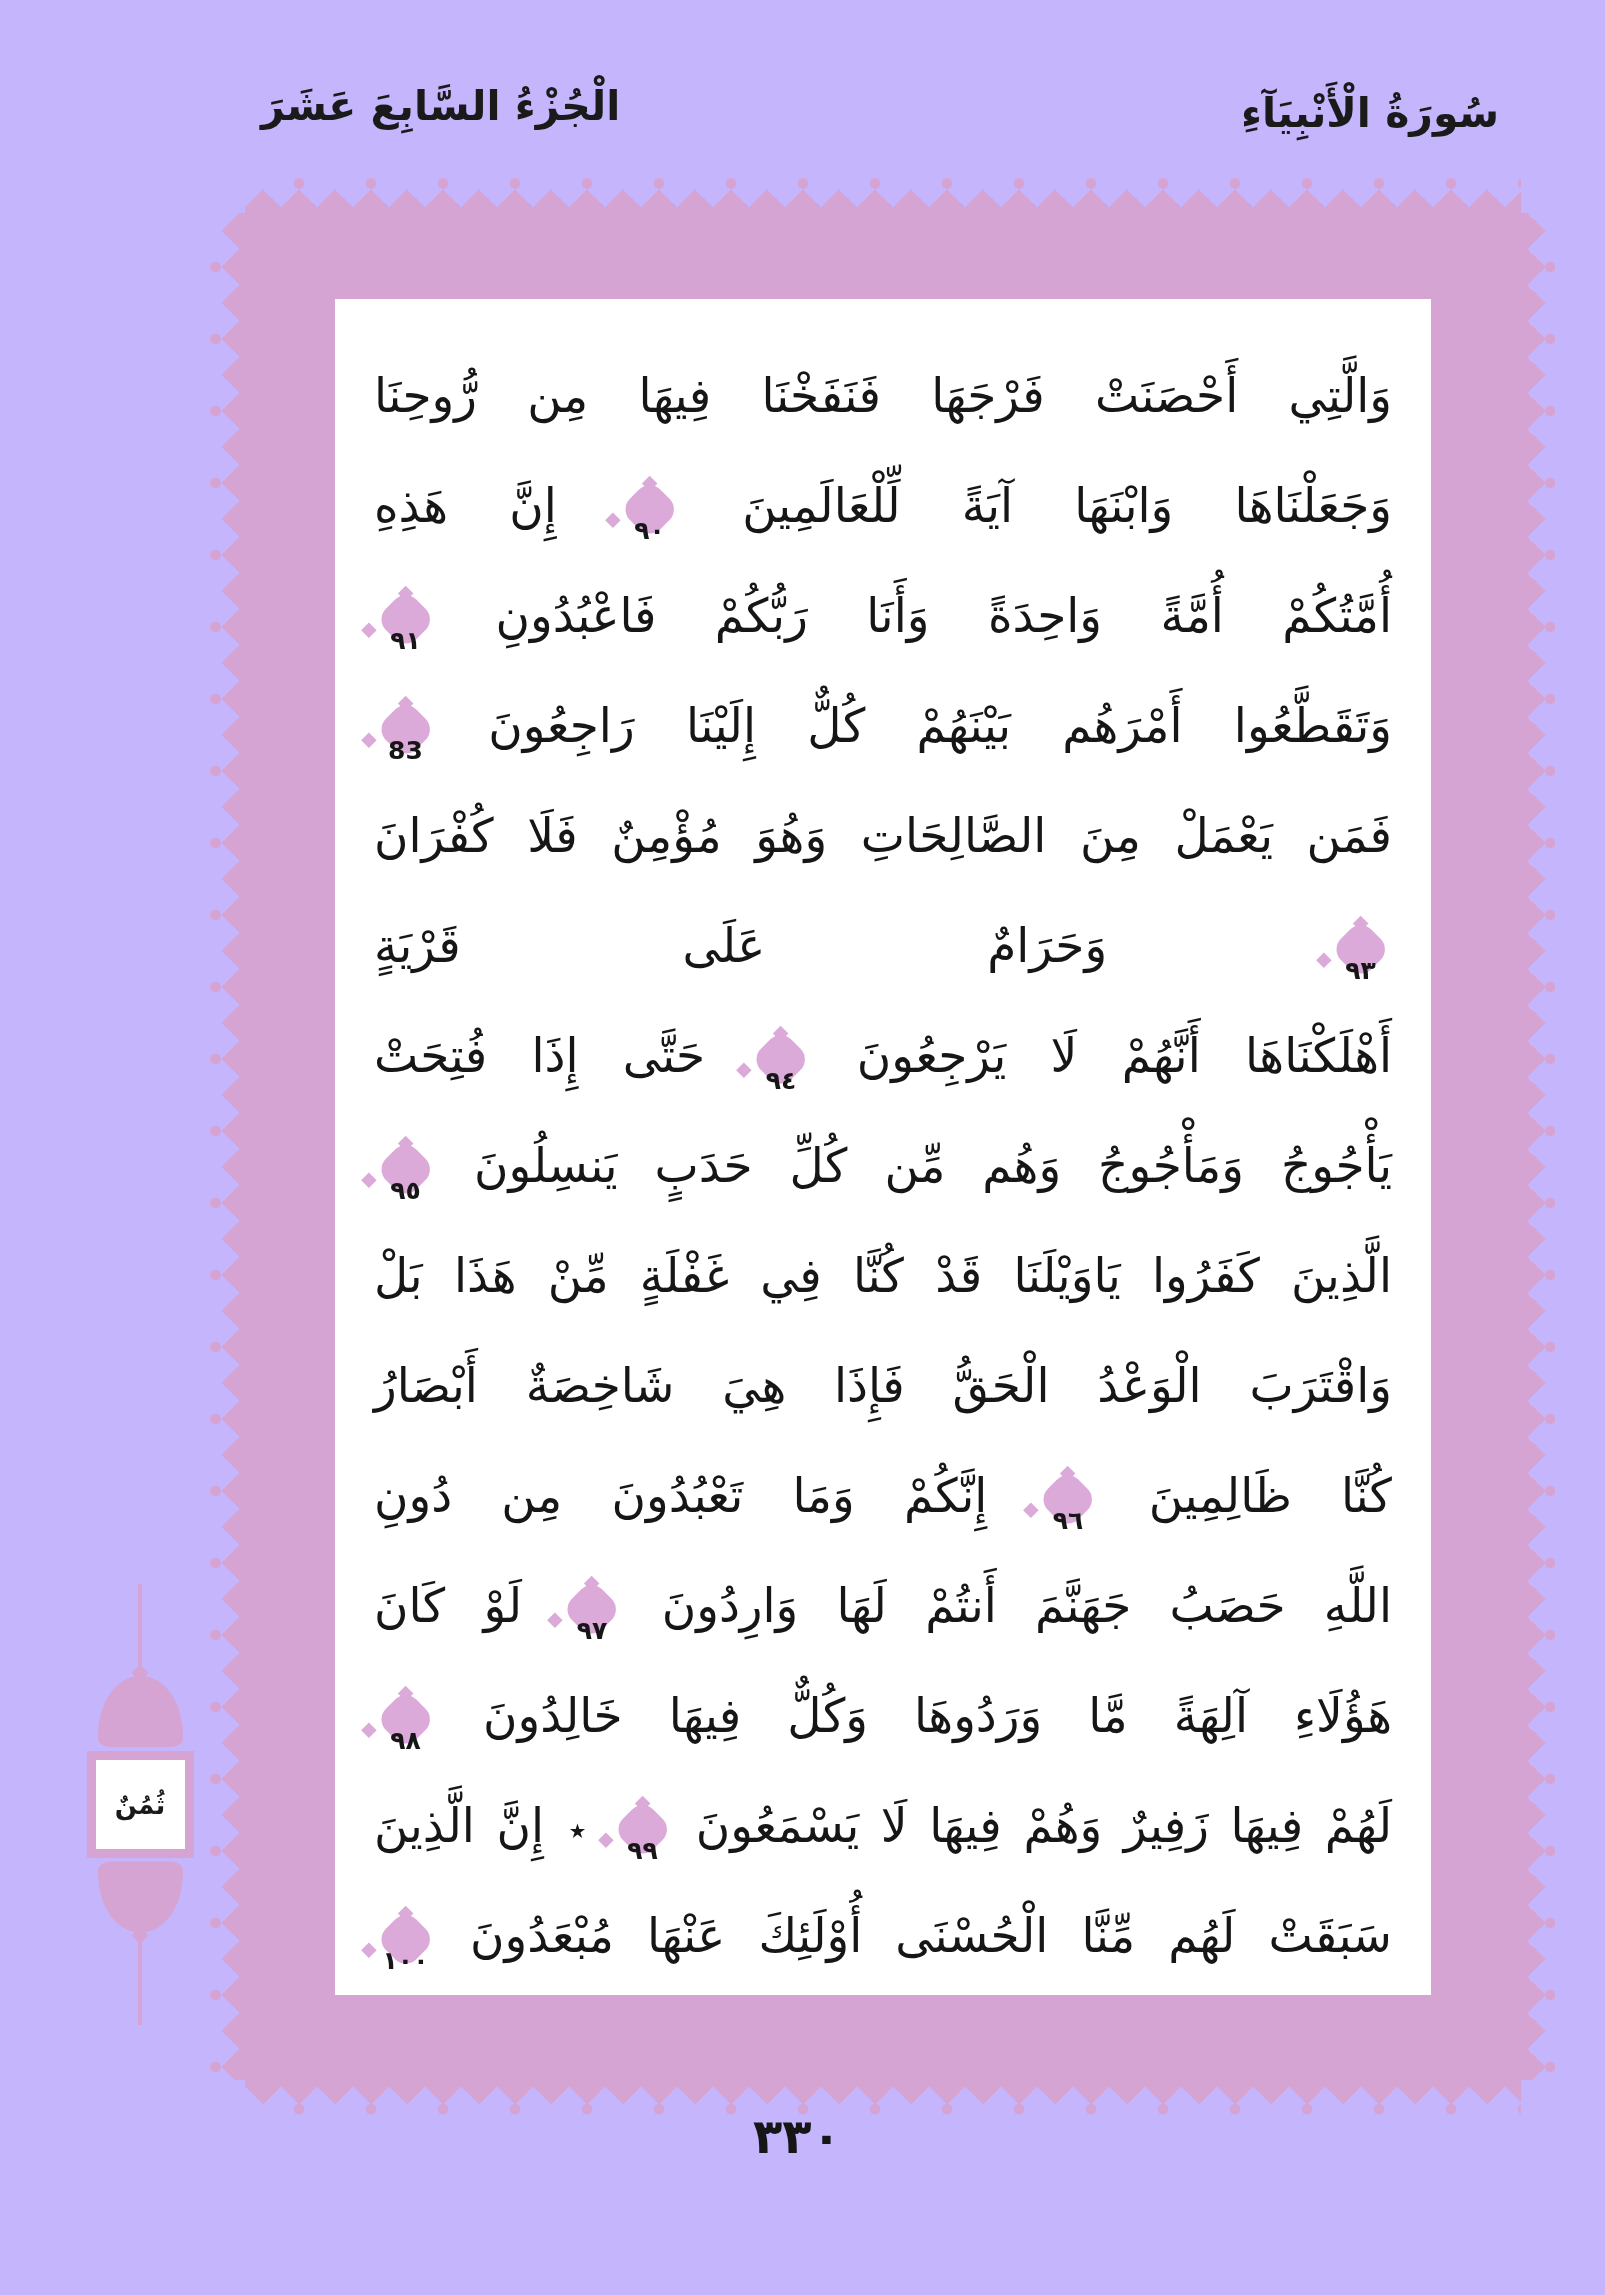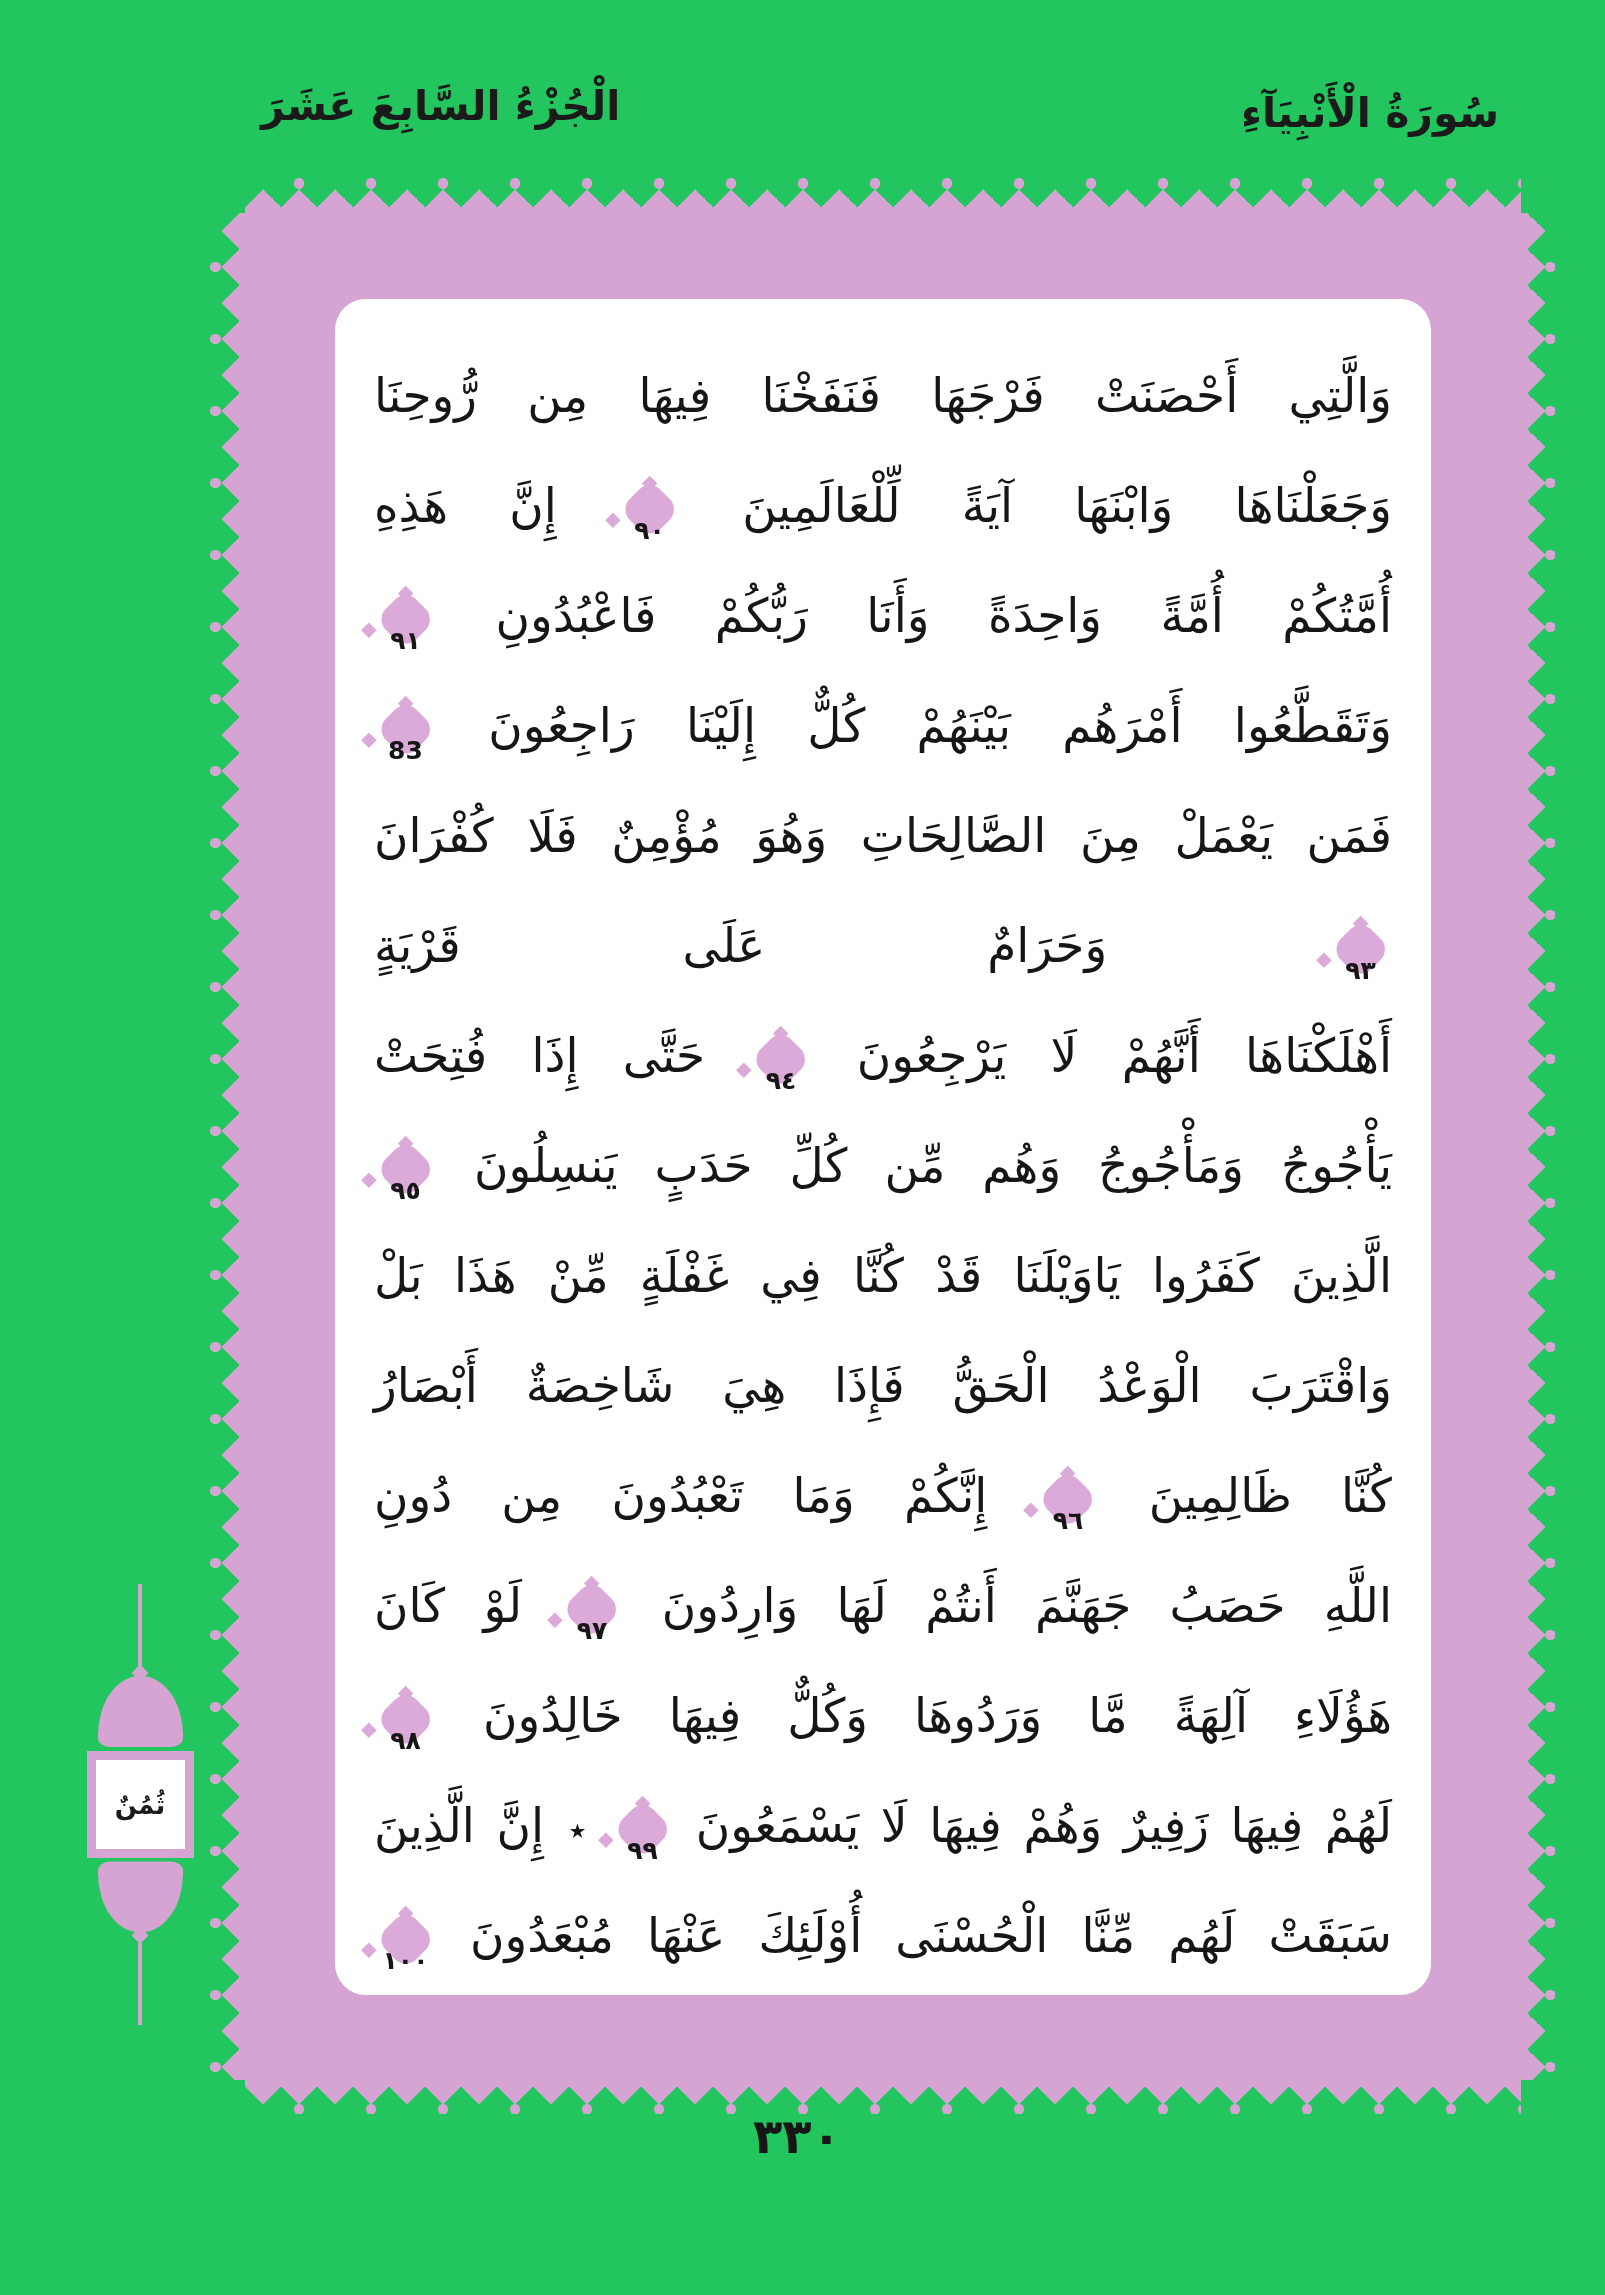--- a/index.html
+++ b/index.html
@@ -1,19 +1,19 @@
 <!DOCTYPE html>
 <html lang="ar" style="font-size:12px"><head>
 <meta charset="utf-8">
 <style>
   html,body{margin:0;padding:0;background:#ffffff;}
   .page{
     position:relative;
     width:1605px;height:2295px;
-    background:#22c55e;
+    background:#c4b5fd;
     font-family:"DejaVu Sans", sans-serif;
     overflow:hidden;
     color:#151515;
   }
   
   .hdr{
     position:absolute;
     font-size:41px;font-weight:bold;
     direction:rtl;white-space:nowrap;
     color:#1a1a1a;
@@ -64,21 +64,20 @@
     background-repeat:repeat-y,repeat-y;
   }
   
   .text-area{
     position:absolute;
     left:335px;top:299px;width:1096px;height:1696px;
     background:#ffffff;
     box-sizing:border-box;
     padding:42px 39px 0 39px;
     direction:rtl;
-    border-radius:31px;
   }
   .line{
     direction:rtl;
     text-align:justify;
     text-align-last:justify;
     font-size:47px;
     line-height:110px;
     height:110px;
     white-space:normal;
     color:#161616;

